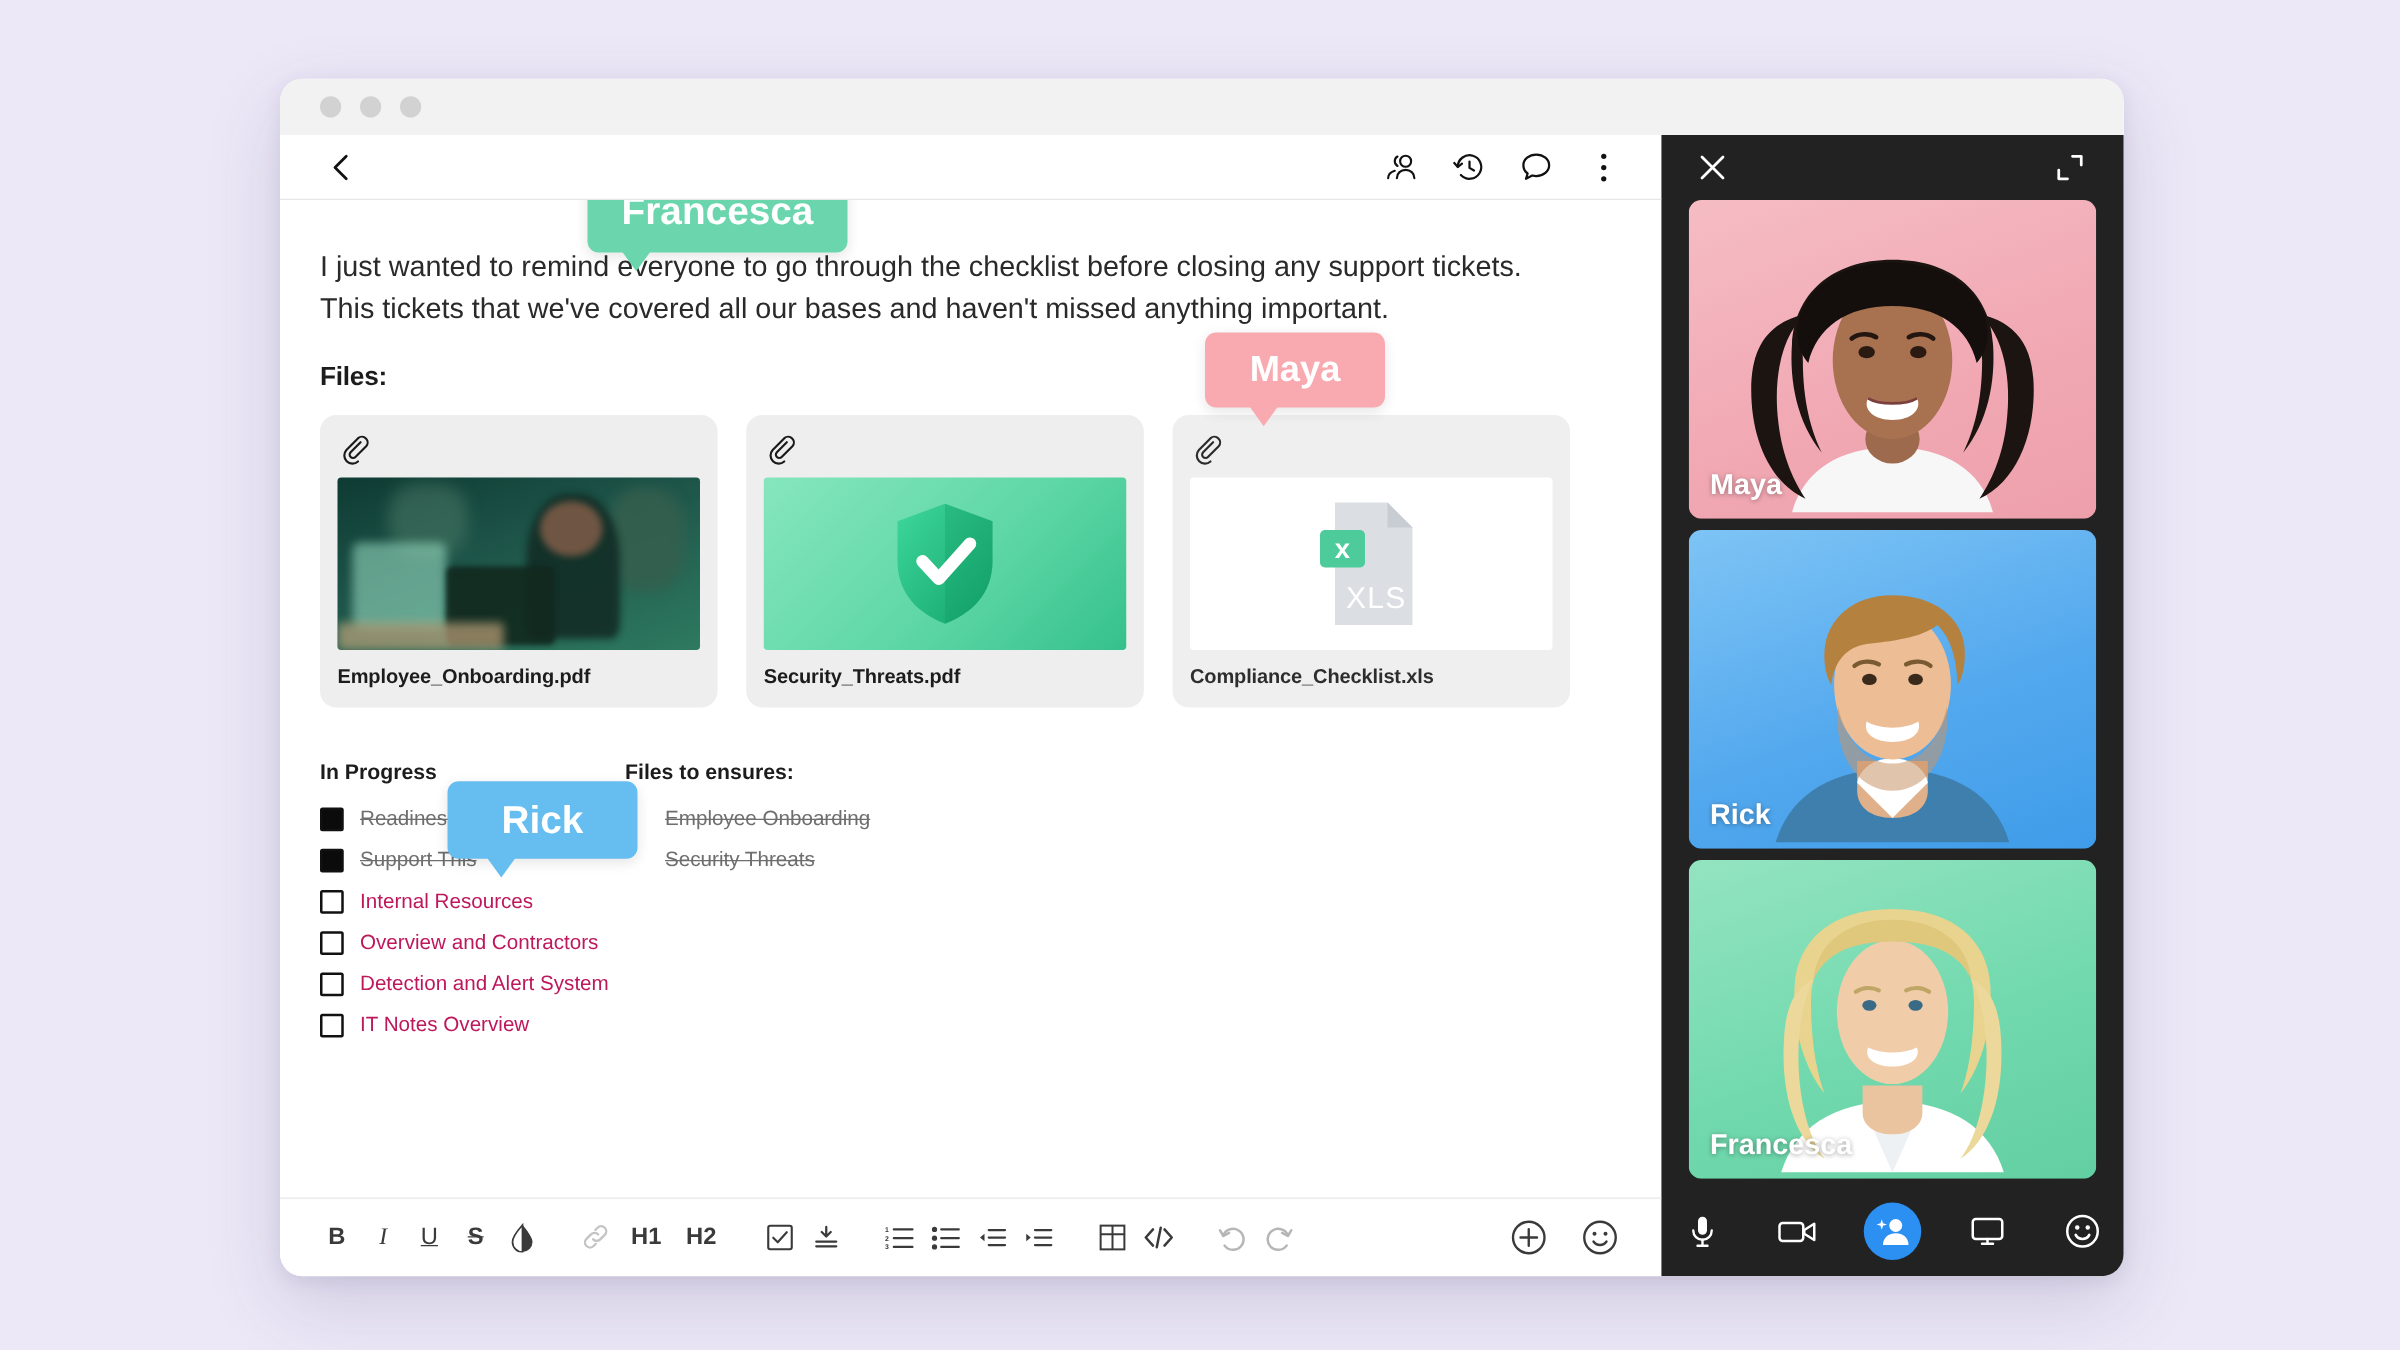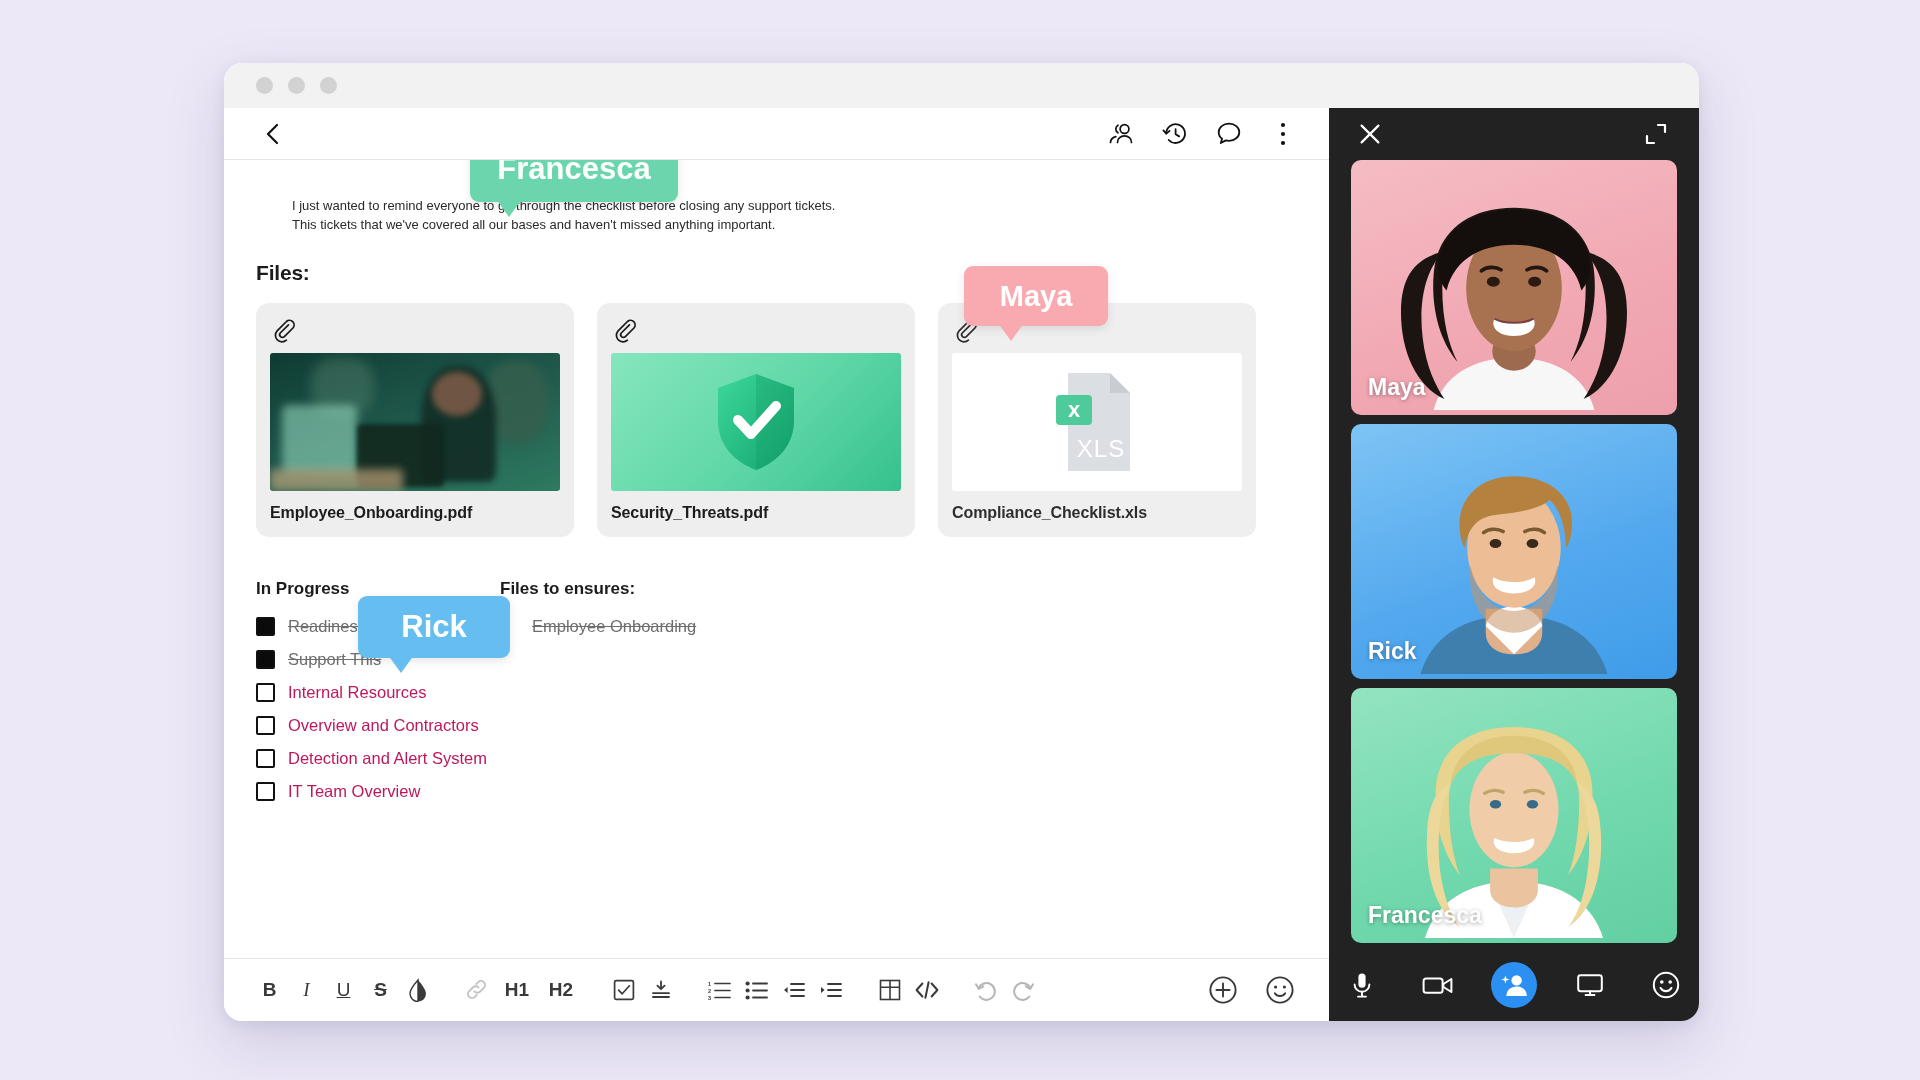--- a/index.html
+++ b/index.html
@@ -82,24 +82,23 @@
   }
 
   .sec-heading {
     font-size: 21px;
     font-weight: bold;
     color: #1c1c1c;
     letter-spacing: -0.2px;
   }
   .notes-body {
     margin-top: 13px;
-    font-size: 13px;
+    font-size: 23px;
     line-height: 1.45;
     color: #2a2a2a;
-    margin-left: 36px;
   }
   .files-label { margin-top: 26px; }
 
   
   .file-row {
     margin-top: 18px;
     display: flex;
     gap: 23px;
   }
   .file-card {
@@ -469,30 +468,34 @@
             <div class="list-item">
               <span class="cb"></span>
               <span class="li-text">Overview and Contractors</span>
             </div>
             <div class="list-item">
               <span class="cb"></span>
               <span class="li-text">Detection and Alert System</span>
             </div>
             <div class="list-item">
               <span class="cb"></span>
-              <span class="li-text">IT Team Overview</span>
+              <span class="li-text">IT Notes Overview</span>
             </div>
           </div>
 
           <div class="list-col wide">
             <div class="list-title">Files to ensures:</div>
 
             <div class="list-item">
               <span class="cb hidden"></span>
               <span class="li-text done">Employee Onboarding</span>
+            </div>
+            <div class="list-item">
+              <span class="cb hidden"></span>
+              <span class="li-text done">Security Threats</span>
             </div>
           </div>
 
         </div>
 
       </div>
 
       <div class="format-bar">
 
         <div class="fb-btn">B</div>

